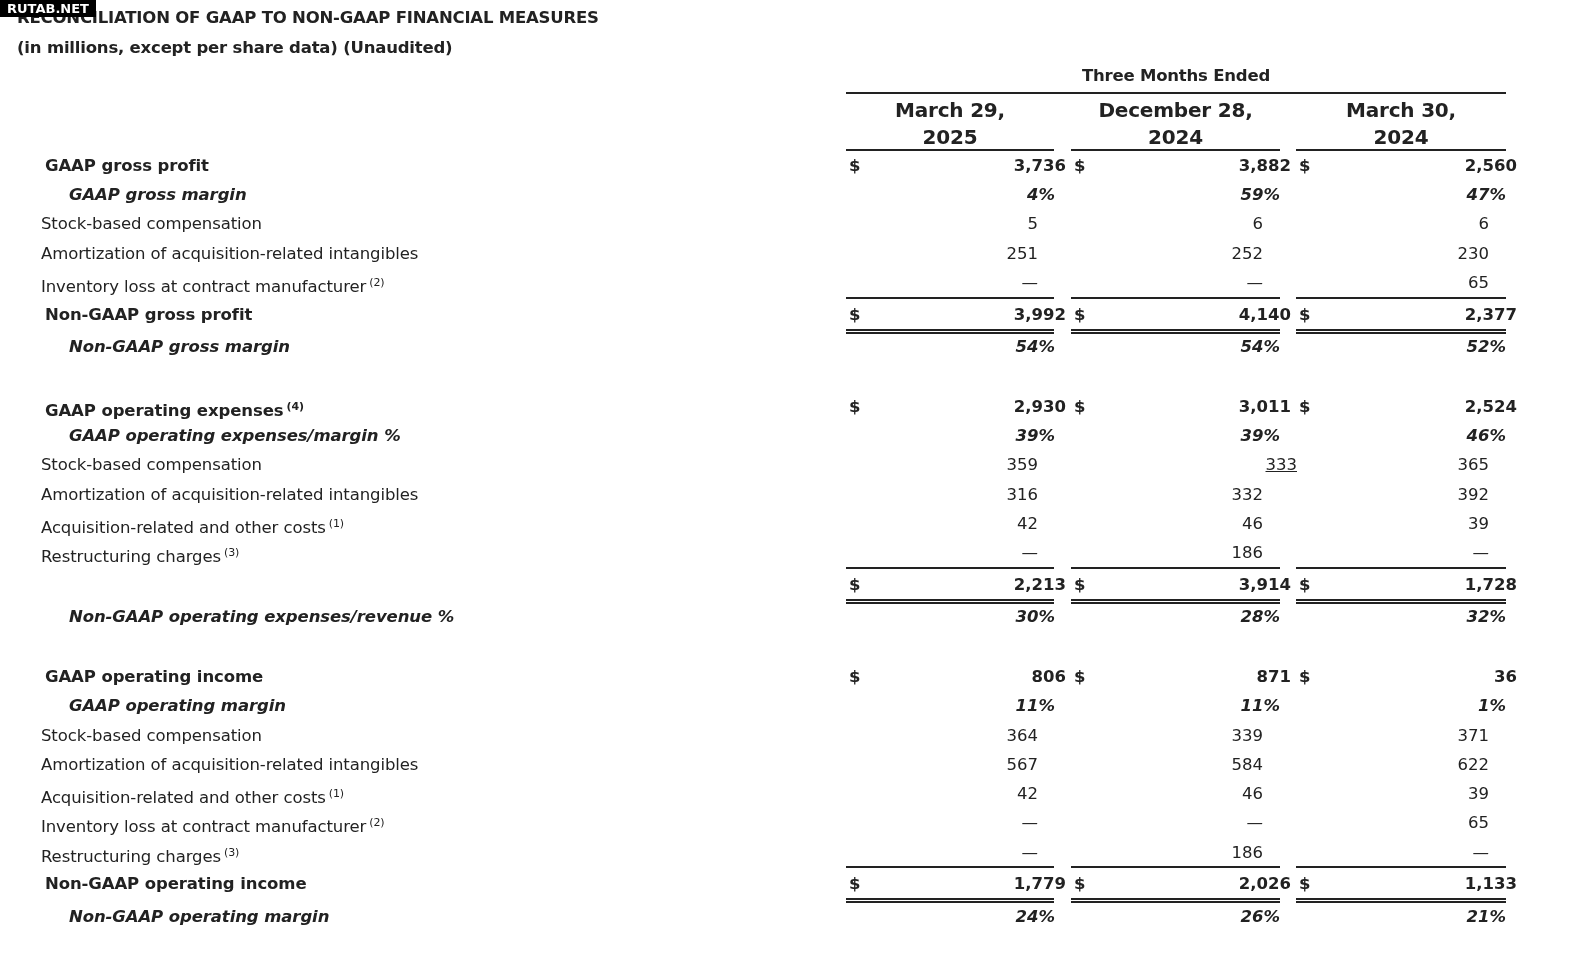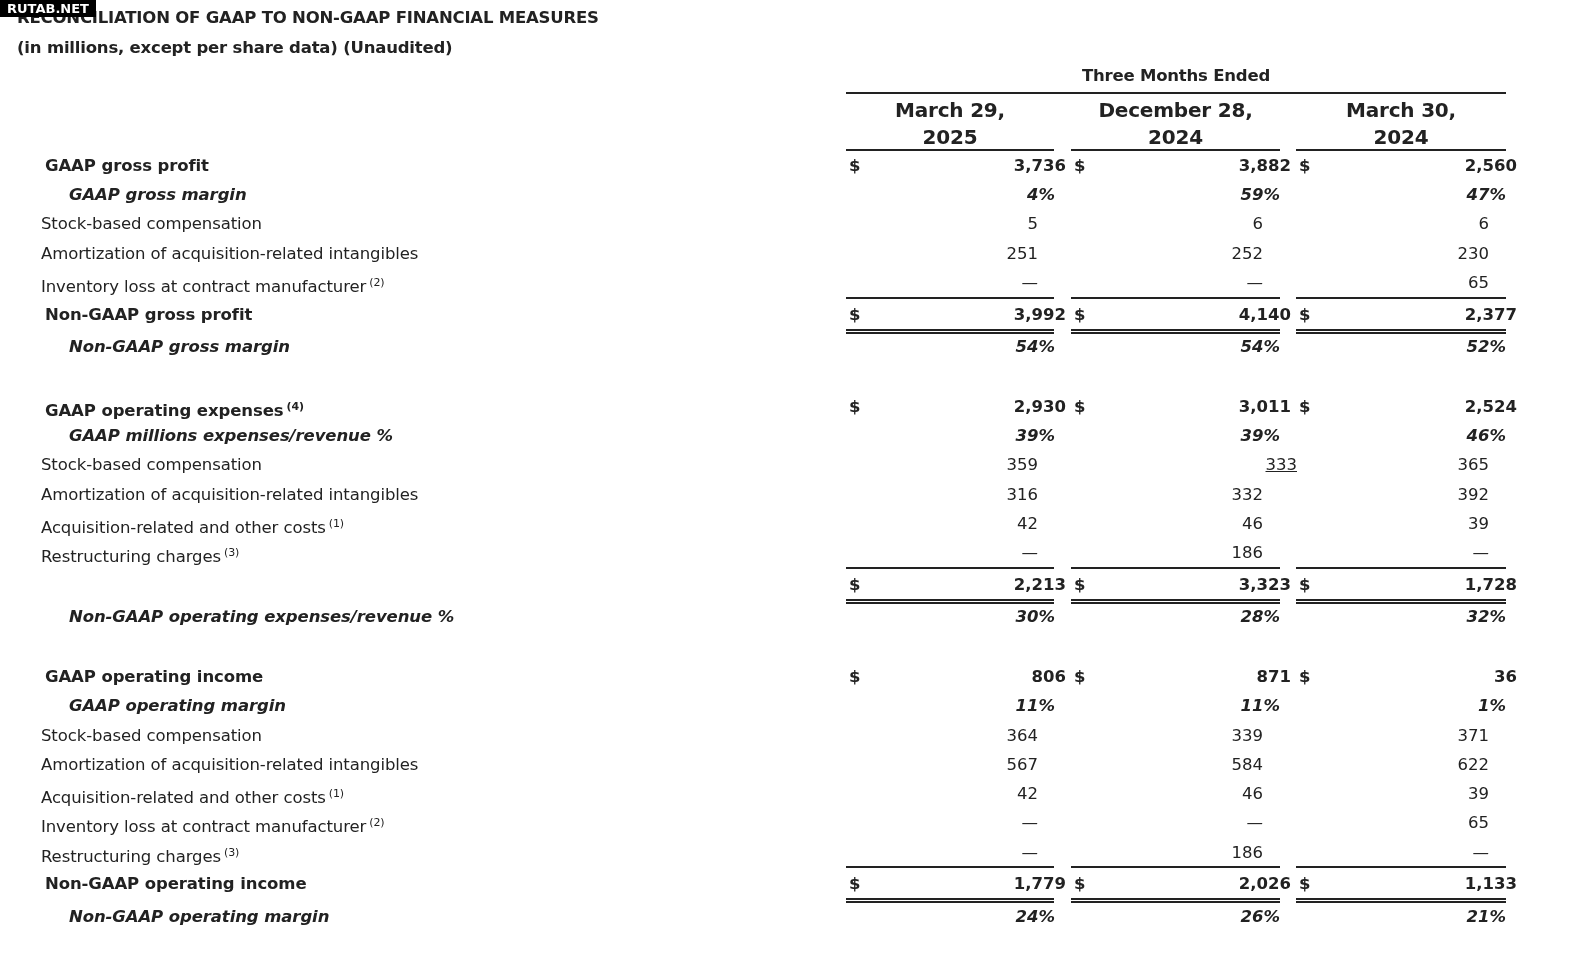--- a/index.html
+++ b/index.html
@@ -139,21 +139,21 @@
     <div class="row" style="top: 392px;">
       <span class="label l0 bold"><span>GAAP operating expenses</span><sup style="font-weight: bold;">(4)</sup></span>
       <span class="dollar" style="left: 849px;">$</span>
       <span class="val bold" style="left: 888px;">2,930</span>
       <span class="dollar" style="left: 1074px;">$</span>
       <span class="val bold" style="left: 1113px;">3,011</span>
       <span class="dollar" style="left: 1299px;">$</span>
       <span class="val bold" style="left: 1339px;">2,524</span>
     </div>
     <div class="row" style="top: 421px;">
-      <span class="label l1 bold italic"><span>GAAP millions expenses/revenue %</span></span>
+      <span class="label l1 bold italic"><span>GAAP operating expenses/margin %</span></span>
       <span class="val pct" style="left: 905px;">39%</span>
       <span class="val pct" style="left: 1130px;">39%</span>
       <span class="val pct" style="left: 1356px;">46%</span>
     </div>
     <div class="row" style="top: 450px;">
       <span class="label l1"><span>Stock-based compensation</span></span>
       <span class="val" style="left: 888px;">359</span>
       <span class="val" style="left: 1147px; text-decoration: underline;">333</span>
       <span class="val" style="left: 1339px;">365</span>
     </div>
@@ -172,21 +172,21 @@
     <div class="row" style="top: 538px;">
       <span class="label l1"><span>Restructuring charges</span><sup>(3)</sup></span>
       <span class="val" style="left: 888px;">—</span>
       <span class="val" style="left: 1113px;">186</span>
       <span class="val" style="left: 1339px;">—</span>
     </div>
     <div class="row" style="top: 570px;">
       <span class="dollar" style="left: 849px;">$</span>
       <span class="val bold" style="left: 888px;">2,213</span>
       <span class="dollar" style="left: 1074px;">$</span>
-      <span class="val bold" style="left: 1113px;">3,323</span>
+      <span class="val bold" style="left: 1113px;">3,914</span>
       <span class="dollar" style="left: 1299px;">$</span>
       <span class="val bold" style="left: 1339px;">1,728</span>
     </div>
     <div class="col-rule" style="left: 846px; width: 208px; top: 567px;"></div>
     <div class="dbl-rule" style="left: 846px; width: 208px; top: 599px;"></div>
     <div class="col-rule" style="left: 1071px; width: 209px; top: 567px;"></div>
     <div class="dbl-rule" style="left: 1071px; width: 209px; top: 599px;"></div>
     <div class="col-rule" style="left: 1296px; width: 210px; top: 567px;"></div>
     <div class="dbl-rule" style="left: 1296px; width: 210px; top: 599px;"></div>
     <div class="row" style="top: 602px;">

